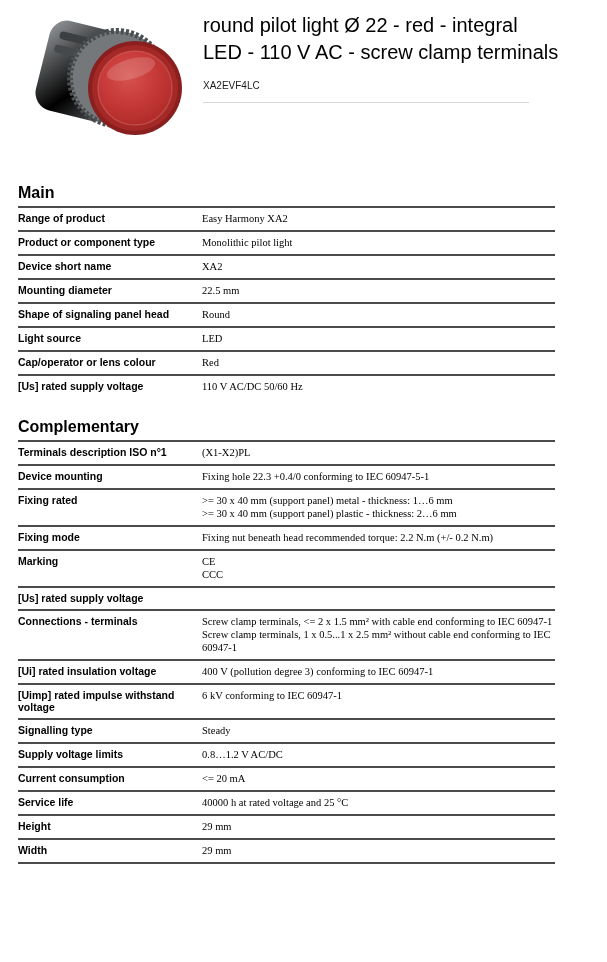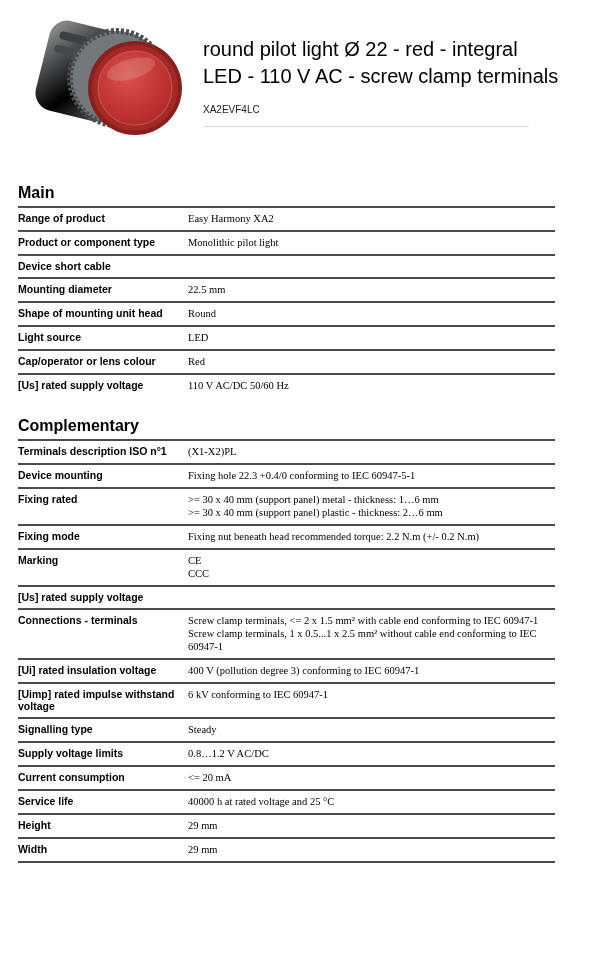--- a/index.html
+++ b/index.html
@@ -6,32 +6,32 @@
   html,body { background:#ffffff; }
   body {
     width:607px; height:962px;
     font-family:"Liberation Sans", sans-serif;
     color:#000;
   }
   .page { position:relative; width:607px; height:962px; background:#fff; overflow:hidden; }
 
   
   .product-image { position:absolute; left:35px; top:12px; width:158px; height:136px; }
-  .header-text { position:absolute; left:203px; top:12px; width:358px;margin-top:24px; }
+  .header-text { position:absolute; left:203px; top:12px; width:358px; }
   .title { font-size:20px; line-height:27px; font-weight:400; color:#000; letter-spacing:0; }
   .reference { margin-top:14px; font-size:10px; line-height:12px; color:#1c1c1c; }
   .header-rule { margin-top:10px; width:326px; border:none; border-top:1px solid #d8d8d8; height:0; }
 
   
   .content { position:absolute; left:18px; top:183px; width:537px; }
   .section-heading { font-size:16px; line-height:20px; font-weight:700; color:#000; margin-bottom:3px; }
   .section-complementary { margin-top:19px; }
   .spec-table { width:100%; }
   .spec-row { display:flex; border-top:2px solid #4b4b4b; padding:4px 0 5px; }
-  .spec-label { flex:none; width:170px; font-weight:700; font-size:10.5px; line-height:12px; color:#000; }
+  .spec-label { flex:none; width:184px; font-weight:700; font-size:10.5px; line-height:12px; color:#000; }
   .spec-value { flex:1; font-size:10.5px; line-height:13px; color:#000;font-family:Liberation Serif, serif; }
   .value-line { min-height:13px; }
 </style>
 </head>
 <body>
 
 <div class="page">
 
   <div class="product-image">
     <svg width="158" height="136" viewBox="0 0 158 136" xmlns="http://www.w3.org/2000/svg">
@@ -81,30 +81,33 @@
               <div class="value-line">Easy Harmony XA2</div>
             </div>
           </div>
           <div class="spec-row">
             <div class="spec-label">Product or component type</div>
             <div class="spec-value">
               <div class="value-line">Monolithic pilot light</div>
             </div>
           </div>
           <div class="spec-row">
-            <div class="spec-label">Device short cable</div>
+            <div class="spec-label">Device short name</div>
+            <div class="spec-value">
+              <div class="value-line">XA2</div>
+            </div>
           </div>
           <div class="spec-row">
             <div class="spec-label">Mounting diameter</div>
             <div class="spec-value">
               <div class="value-line">22.5 mm</div>
             </div>
           </div>
           <div class="spec-row">
-            <div class="spec-label">Shape of mounting unit head</div>
+            <div class="spec-label">Shape of signaling panel head</div>
             <div class="spec-value">
               <div class="value-line">Round</div>
             </div>
           </div>
           <div class="spec-row">
             <div class="spec-label">Light source</div>
             <div class="spec-value">
               <div class="value-line">LED</div>
             </div>
           </div>

